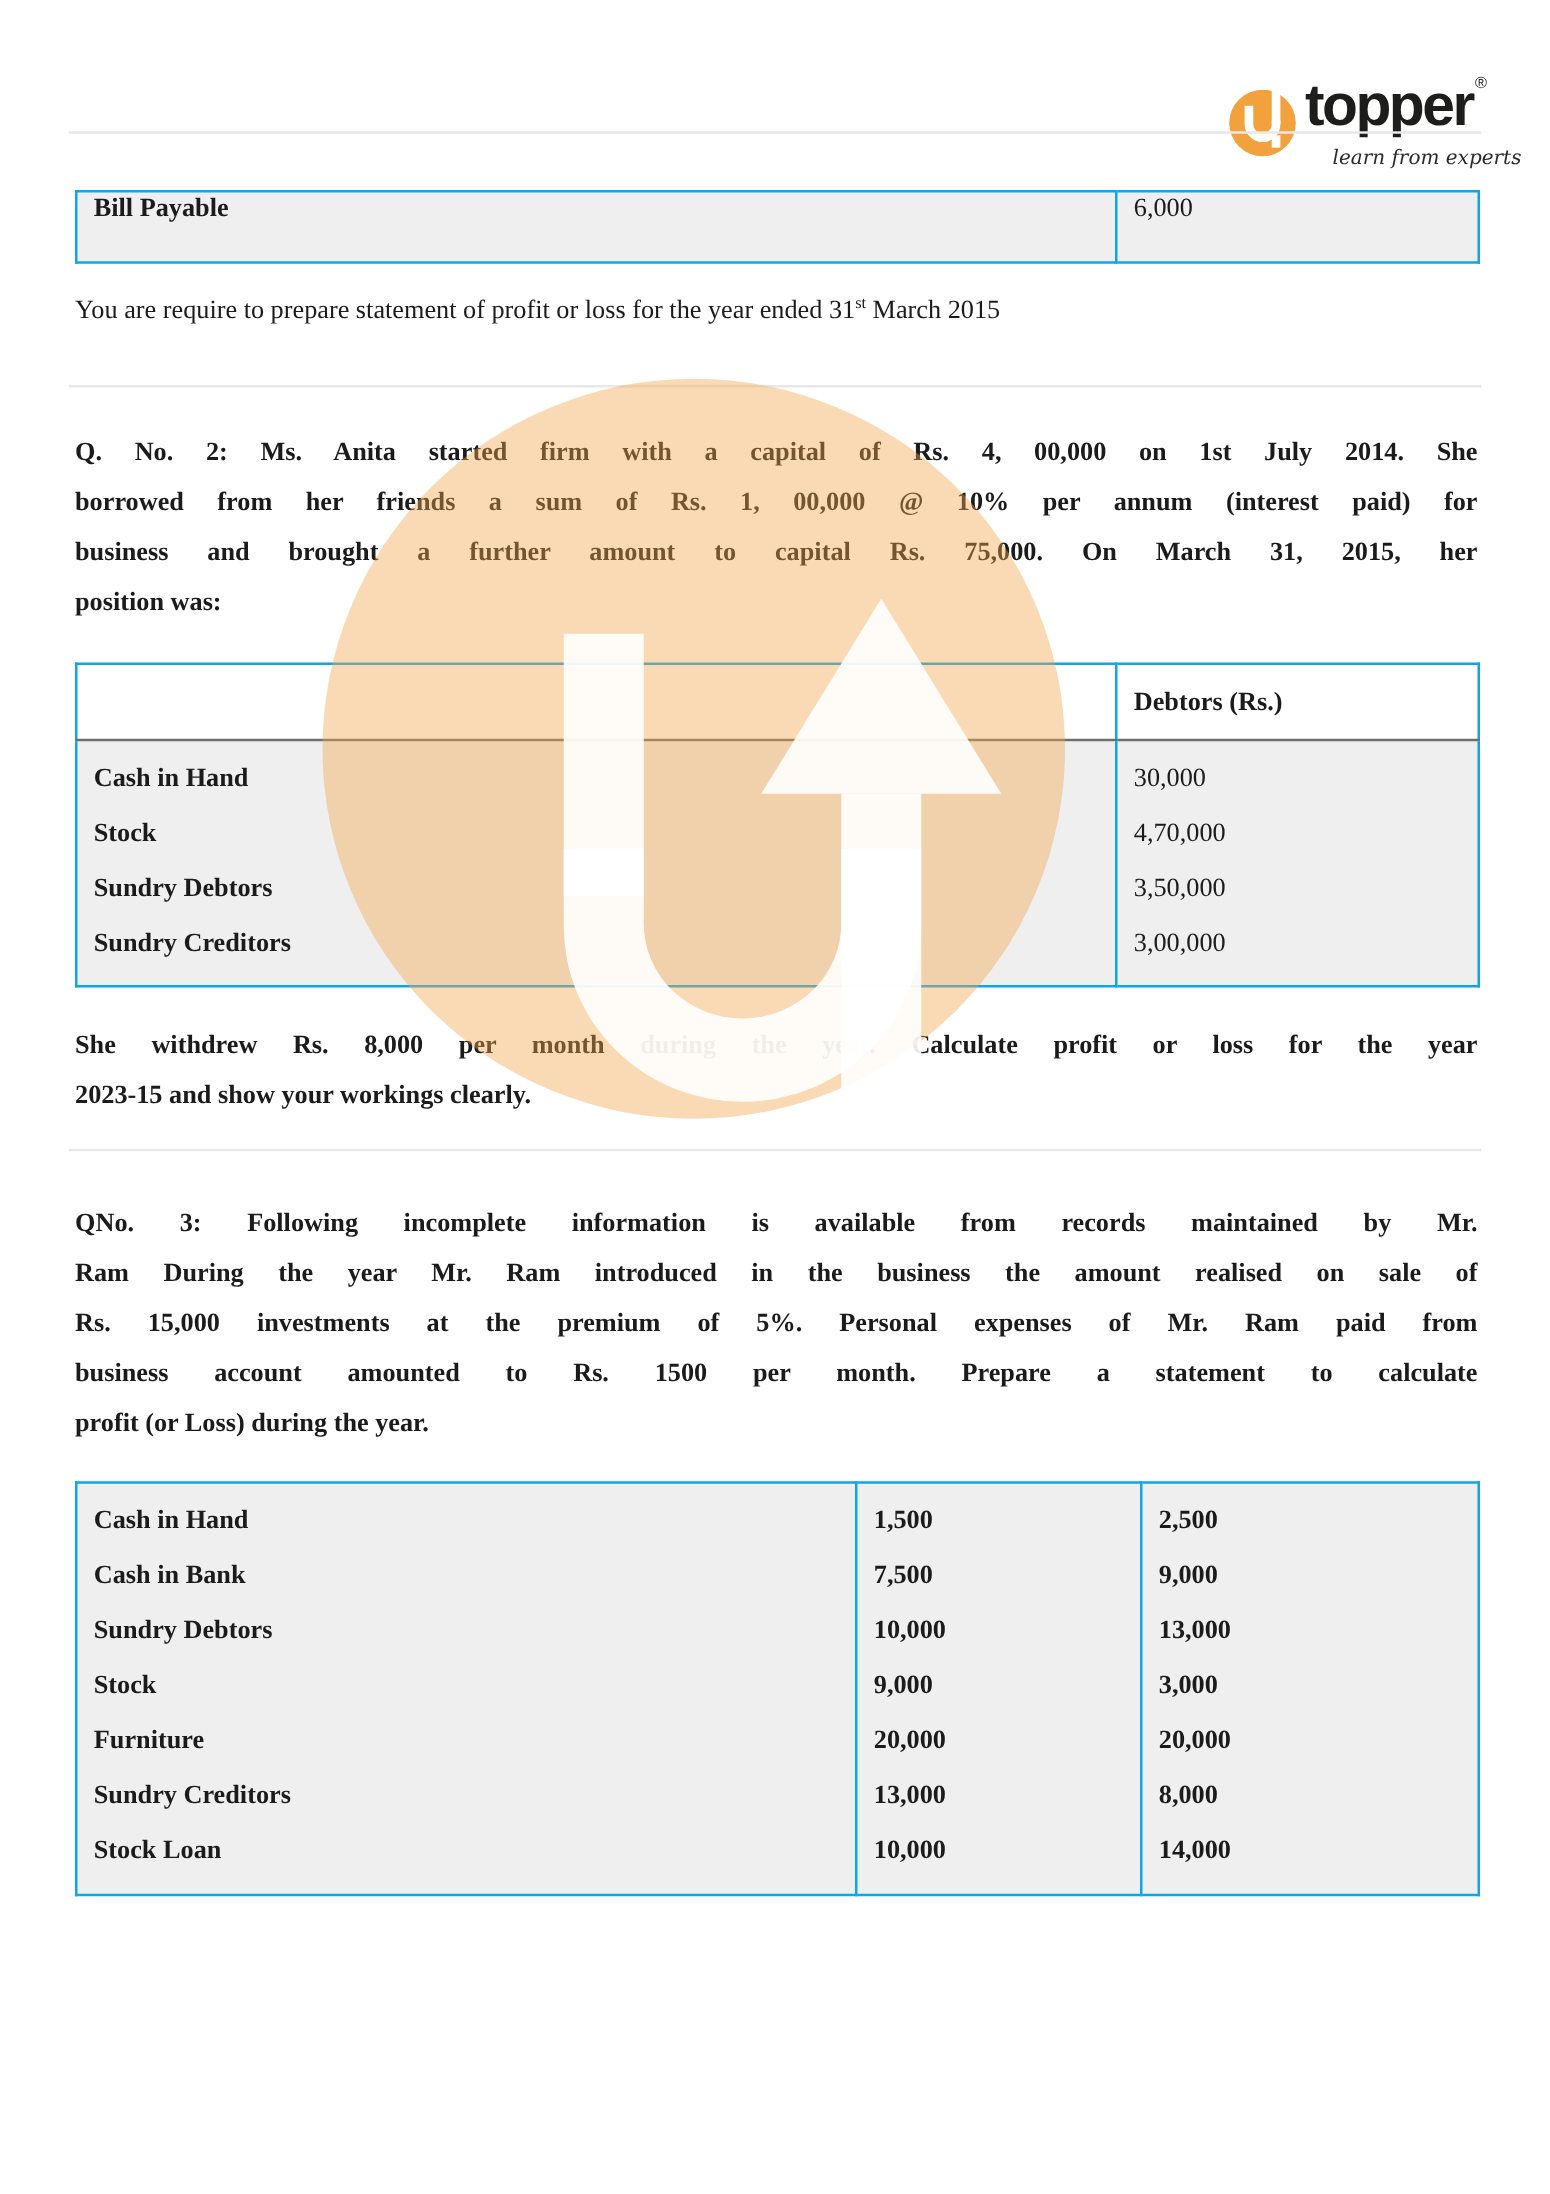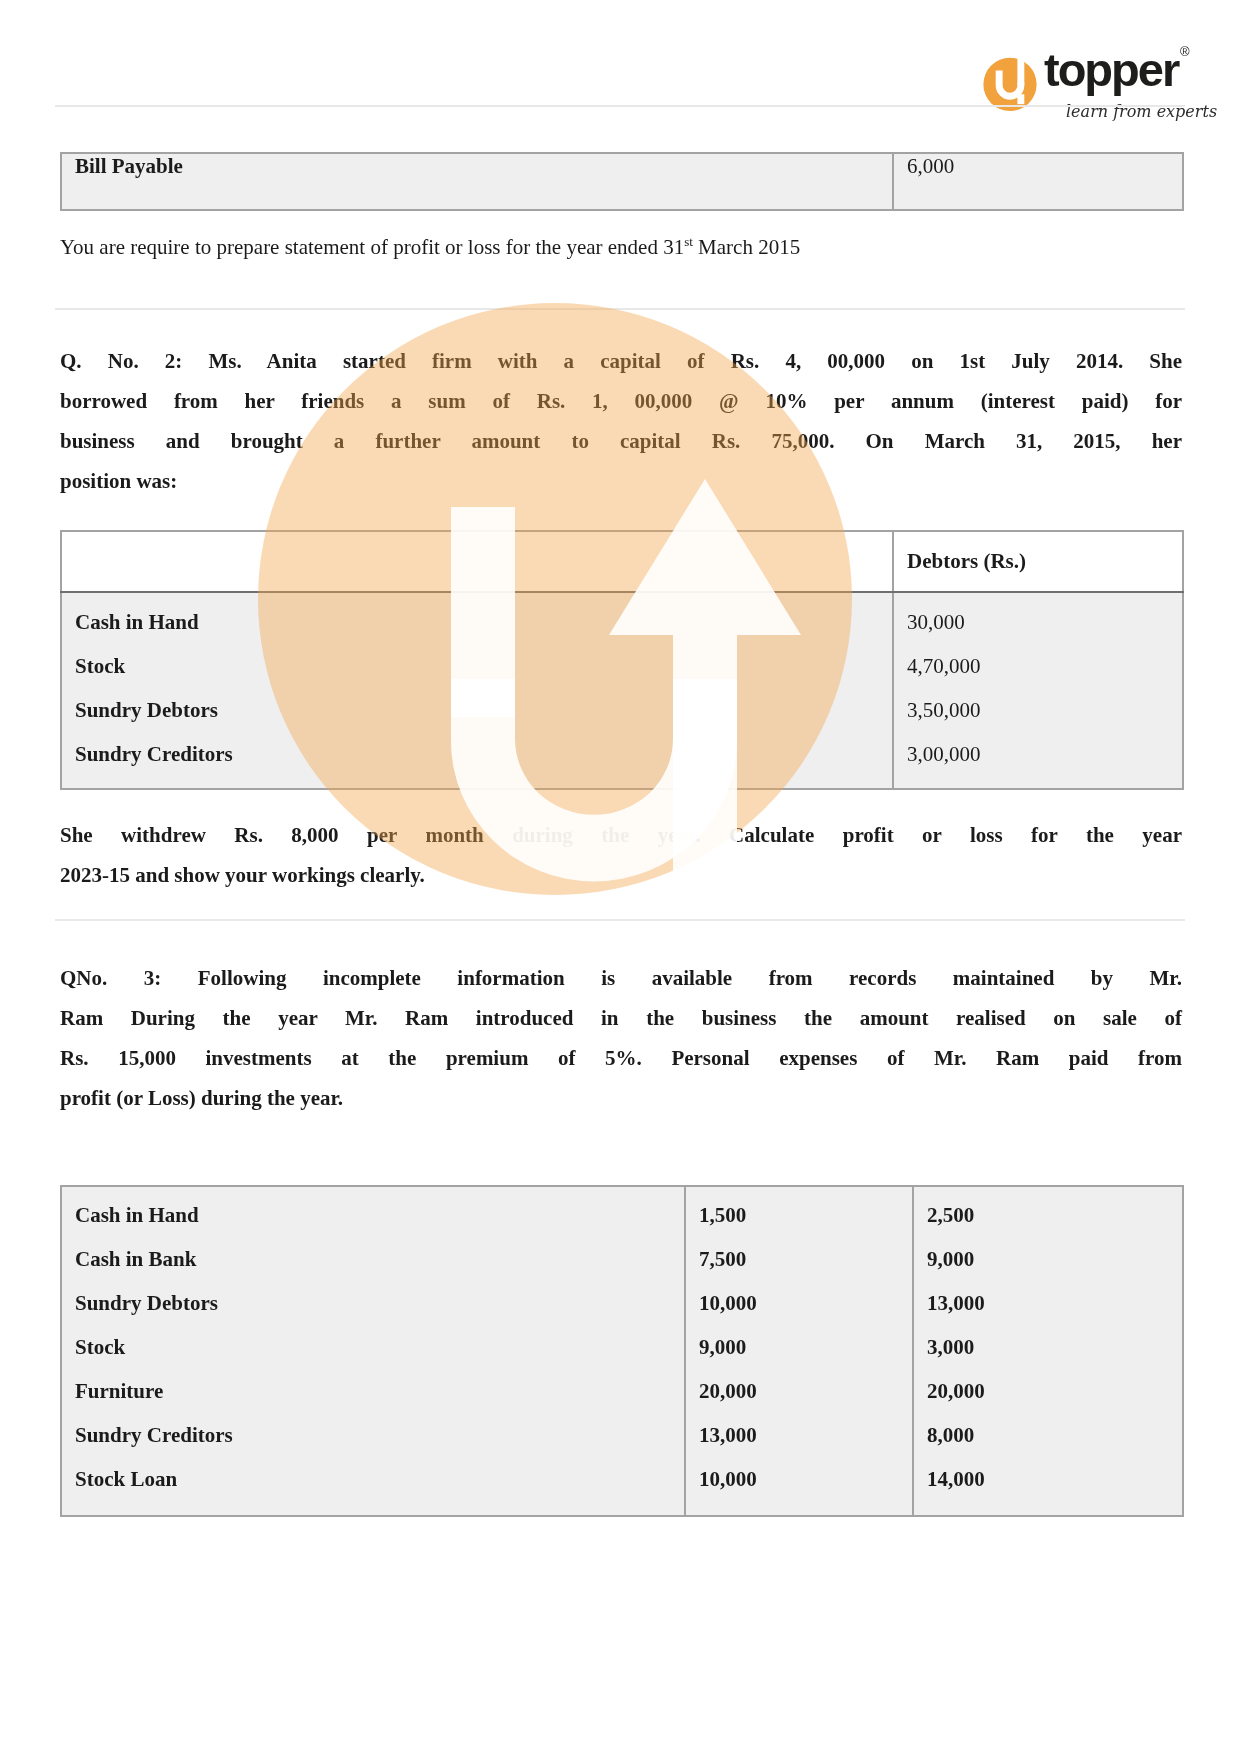--- a/index.html
+++ b/index.html
@@ -1,35 +1,35 @@
 <!DOCTYPE html>
 <html><head>
 <meta charset="utf-8">
 <style>
   html,body{margin:0;padding:0;background:#fff;}
   .page{position:relative;width:1240px;height:1755px;background:#ffffff;overflow:hidden;
         font-family:"Liberation Serif","DejaVu Serif",serif;color:#1b1b1b;}
   .hr{position:absolute;left:55px;width:1130px;height:2px;background:#e8e8e8;}
   
-  .logo{position:absolute;top:36px;left:982px;width:210px;height:84px;text-align:center;}
+  .logo{position:absolute;top:50px;left:982px;width:210px;height:84px;text-align:center;}
   .logo-svg{position:absolute;left:0;top:4px;width:56px;height:72px;}
   .brand{position:absolute;left:62px;top:10px;font-family:"Liberation Sans","DejaVu Sans",sans-serif;
          font-weight:700;font-size:47px;letter-spacing:-2px;color:#1d1d1b;line-height:1;}
   .reg{position:absolute;left:198px;top:8px;font-family:"Liberation Sans",sans-serif;font-size:13px;color:#1d1d1b;}
   .tagline{position:absolute;left:84px;top:66px;font-style:italic;font-size:16px;color:#2b2b2b;
            font-family:"DejaVu Serif",serif;white-space:nowrap;}
   
   .para{position:absolute;left:60px;width:1122px;font-size:21px;line-height:40px;font-weight:700;}
   .para.regular{font-weight:400;}
   .pline{white-space:nowrap;}
   .pline.fill{white-space:normal;text-align:justify;text-align-last:justify;}
   
   table.doc{position:absolute;left:60px;border-collapse:collapse;table-layout:fixed;width:1122px;
             font-size:21px;}
-  table.doc td,table.doc th{border:2px solid #a3a3a3;vertical-align:top;padding:0 16px 0 13px;text-align:left;}
+  table.doc td,table.doc th{border:2px solid #0ea5e9;vertical-align:top;padding:0 16px 0 13px;text-align:left;}
   table.doc th{background:#ffffff;font-weight:700;}
   table.doc td.body{background:#efefef;}
   .tline{line-height:44px;white-space:nowrap;}
   .lbl{font-weight:700;}
   sup{font-size:0.62em;line-height:0;}
   
   .bill td{background:#efefef;height:55px;vertical-align:middle;padding-top:0;padding-bottom:0;}
   
   .q2h{height:59px;vertical-align:middle !important;border-bottom:2px solid #6f6f6f !important;}
   .q2 td.body{padding-top:7px;padding-bottom:12px;}
@@ -116,20 +116,21 @@
     <div class="pline fill">She withdrew Rs. 8,000 per month during the year. Calculate profit or loss for the year</div>
     <div class="pline">2023-15 and show your workings clearly.</div>
   </div>
 
   <div class="hr" style="top:919px"></div>
 
   <div class="para" style="top:958px">
     <div class="pline fill">QNo. 3: Following incomplete information is available from records maintained by Mr.</div>
     <div class="pline fill">Ram During the year Mr. Ram introduced in the business the amount realised on sale of</div>
     <div class="pline fill">Rs. 15,000 investments at the premium of 5%. Personal expenses of Mr. Ram paid from</div>
+    <div class="pline fill">business account amounted to Rs. 1500 per month. Prepare a statement to calculate</div>
     <div class="pline">profit (or Loss) during the year.</div>
   </div>
 
   <table class="doc q3" style="top:1185px">
     <colgroup>
         <col style="width:624px">
         <col style="width:228px">
         <col style="width:270px">
       </colgroup>
     <tbody>

